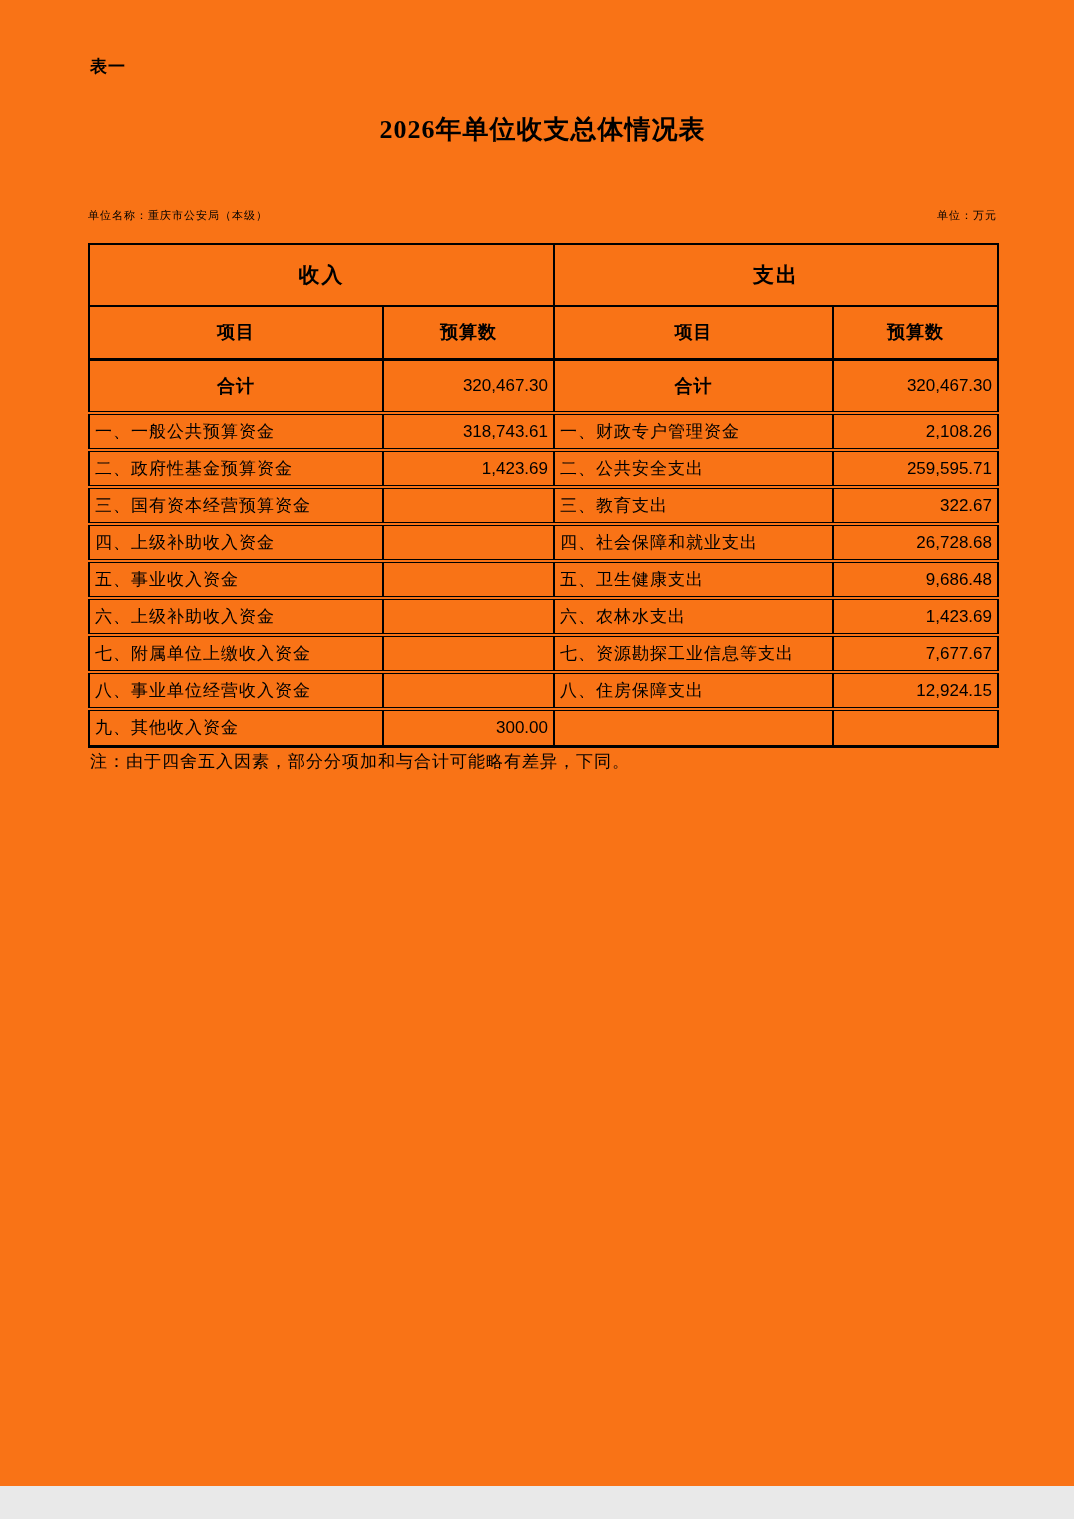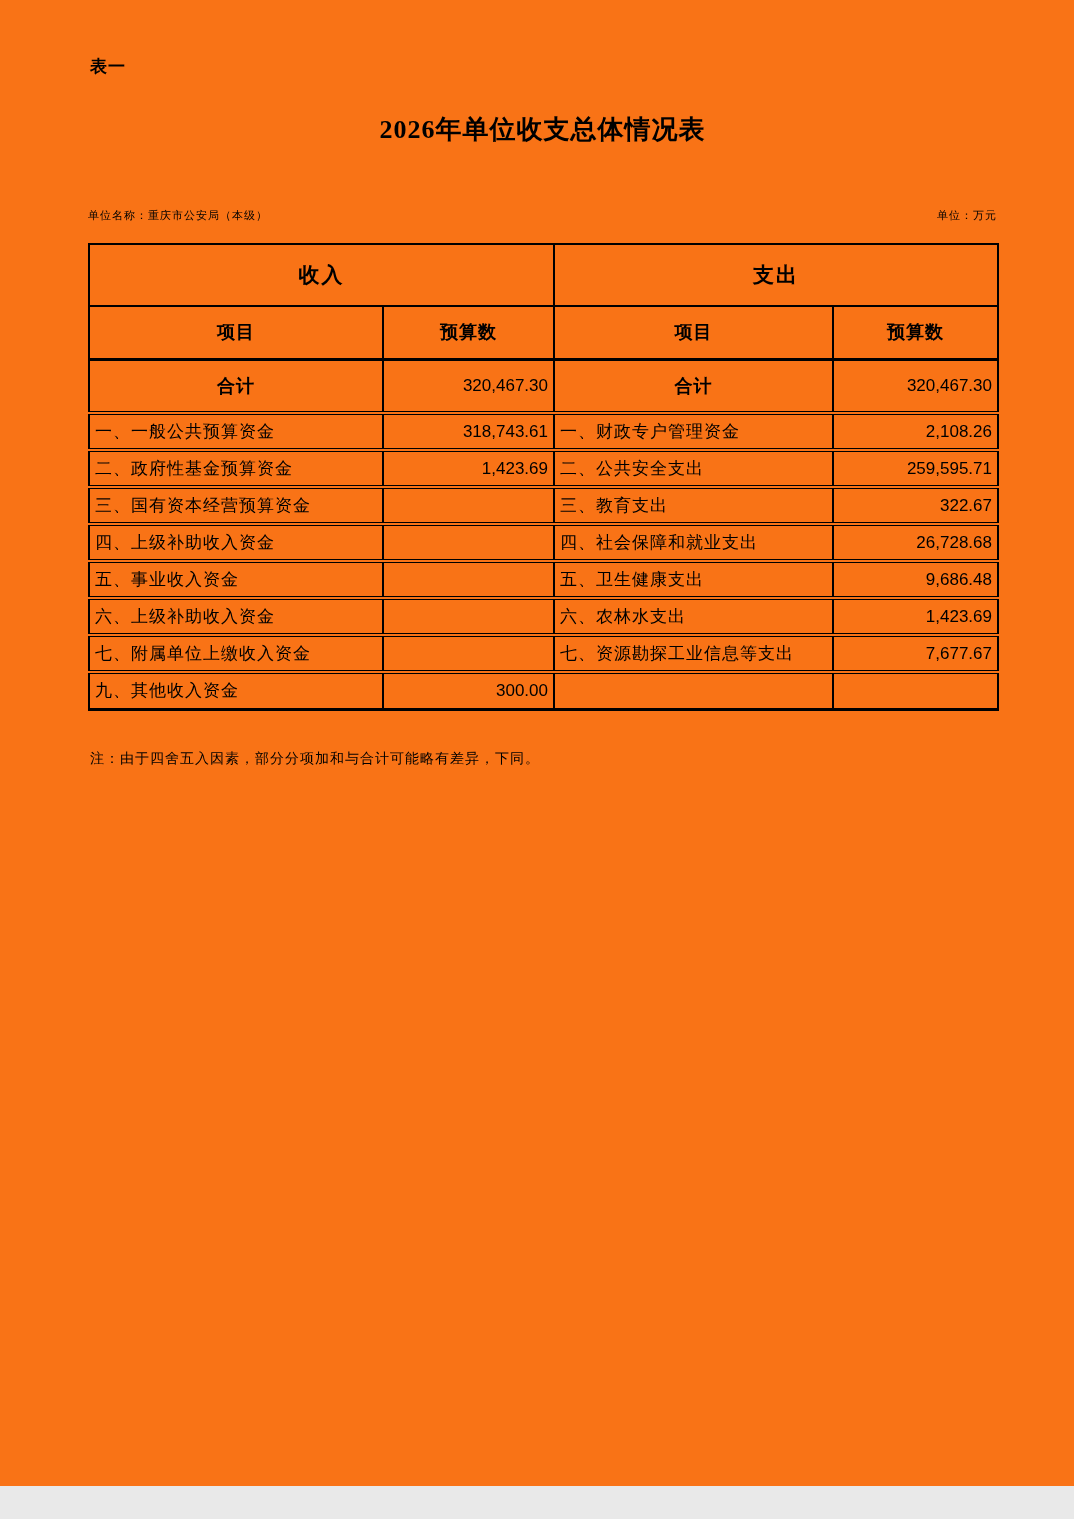--- a/index.html
+++ b/index.html
@@ -102,21 +102,21 @@
     padding-left: 5px;
     white-space: nowrap;
     overflow: hidden;
     width: 100%;
   }
   .note {
     position: absolute;
     left: 90px;
     top: 750px;
     font-family: "Liberation Serif", "DejaVu Serif", serif;
-    font-size: 14px;
+    font-size: 17px;
     letter-spacing: 1px;
   }
 </style>
 </head>
 <body>
 
 <div class="page">
 
   <div class="tag">表一</div>
 
@@ -217,20 +217,30 @@
             <div class="clip">七、附属单位上缴收入资金</div>
           </td>
         <td class="num"></td>
         <td class="label">
             <div class="clip">七、资源勘探工业信息等支出</div>
           </td>
         <td class="num">7,677.67</td>
       </tr>
       <tr class="data">
         <td class="label">
+            <div class="clip">八、事业单位经营收入资金</div>
+          </td>
+        <td class="num"></td>
+        <td class="label">
+            <div class="clip">八、住房保障支出</div>
+          </td>
+        <td class="num">12,924.15</td>
+      </tr>
+      <tr class="data">
+        <td class="label">
             <div class="clip">九、其他收入资金</div>
           </td>
         <td class="num">300.00</td>
         <td class="label">
             <div class="clip"></div>
           </td>
         <td class="num"></td>
       </tr>
     </tbody>
   </table>

